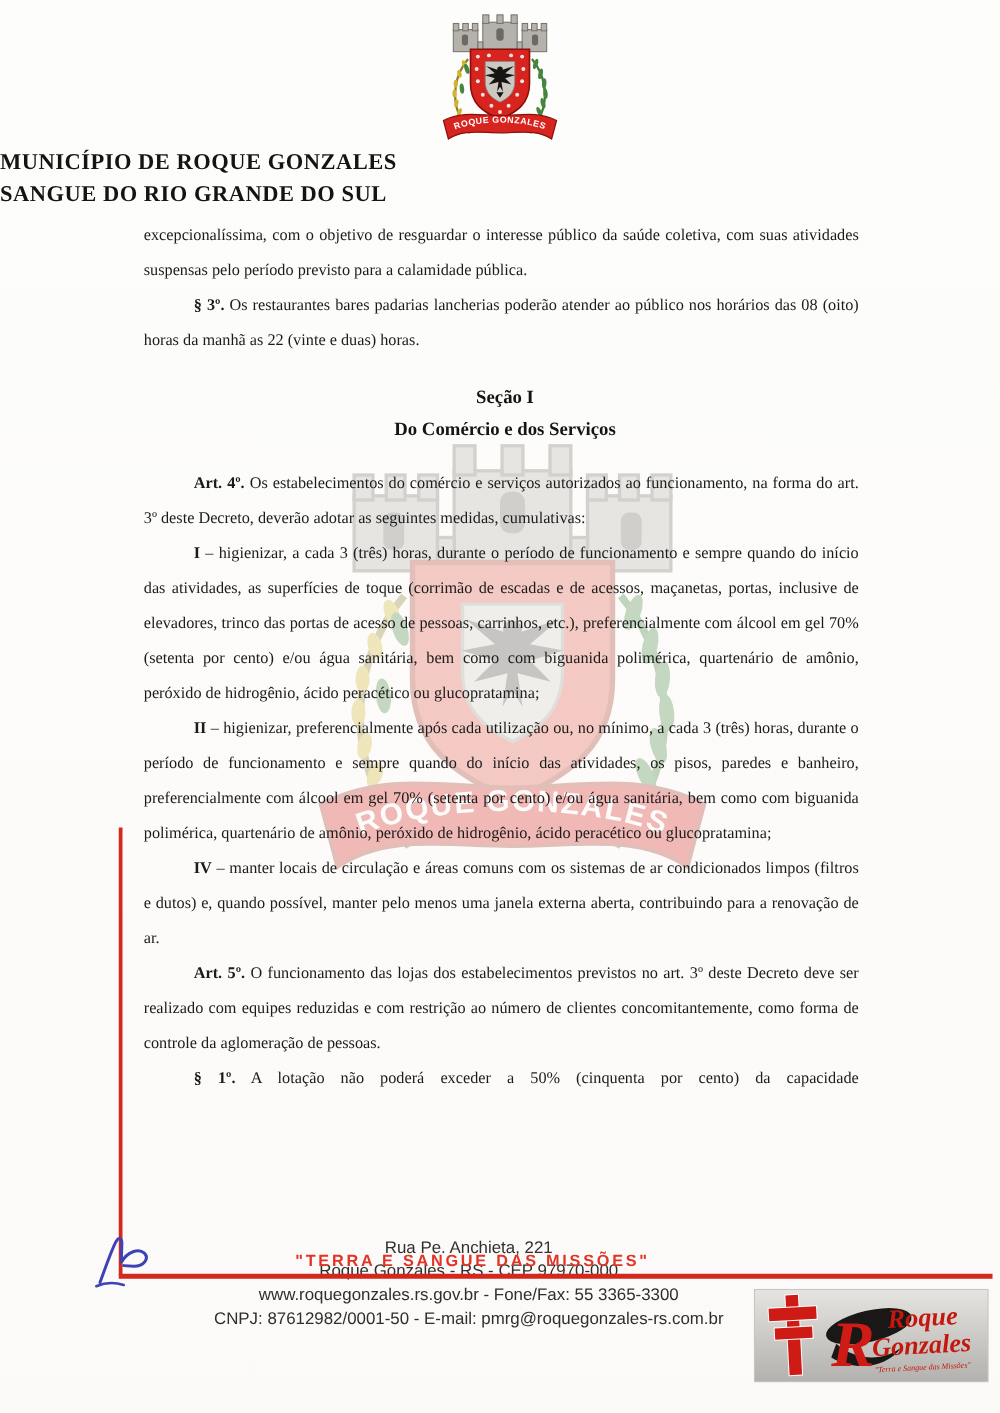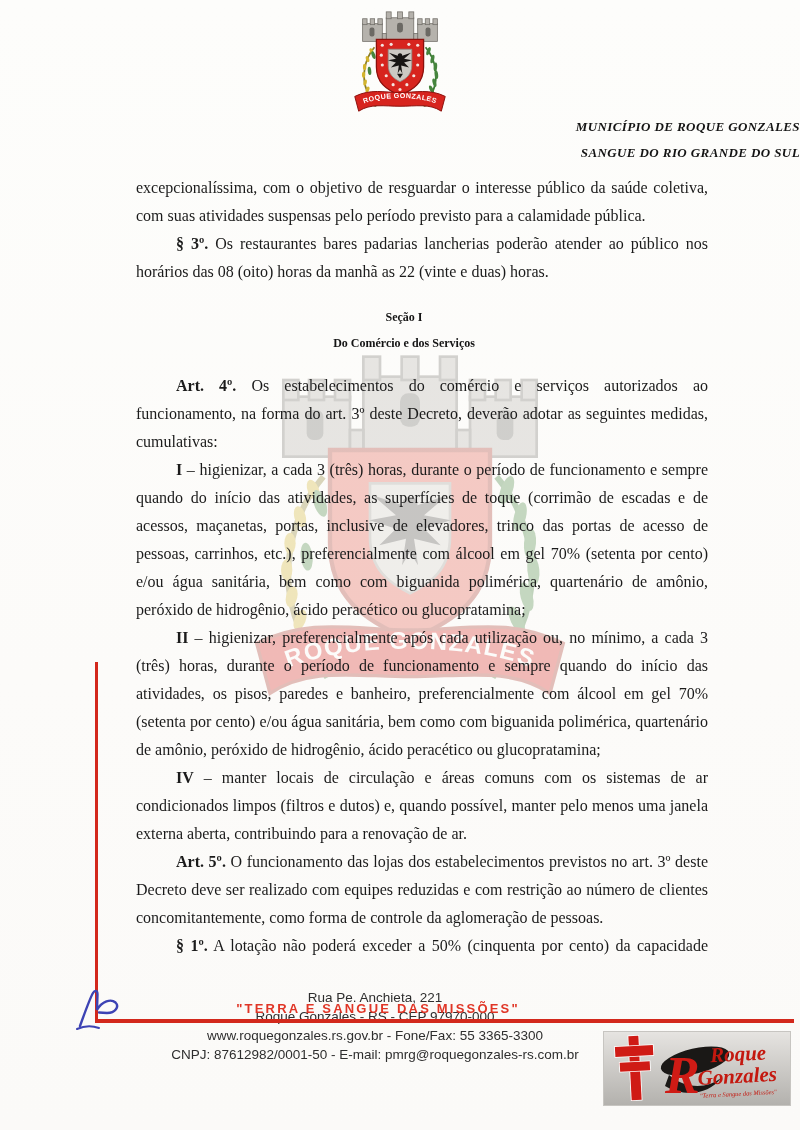--- a/index.html
+++ b/index.html
@@ -4,32 +4,32 @@
 <style>
   html,body{margin:0;padding:0;background:#ffffff;}
   .page{
     position:relative; width:800px; height:1130px; overflow:hidden;
     background:linear-gradient(180deg,#fdfdfb 0%,#fcfbf9 60%,#fbfaf8 100%);
     font-family:"Liberation Serif","DejaVu Serif",serif;
     color:#1b1b1b;
   }
   .crest-top{position:absolute; left:341px; top:4px; width:118px;}
   .watermark{position:absolute; left:210px; top:330px; width:400px; opacity:.30; pointer-events:none;}
-  .title-line{position:absolute; left:0; width:800px; text-align:right;
-    font-weight:bold; font-size:13px; letter-spacing:.4px; color:#141414;font-style:italic;}
+  .title-line{position:absolute; left:0; width:800px; text-align:left;
+    font-weight:bold; font-size:18px; letter-spacing:.4px; color:#141414;}
   .t1{top:119px;} .t2{top:145px;}
-  .body-block{position:absolute; left:136px; width:572px; font-size:16px;
+  .body-block{position:absolute; left:115px; width:572px; font-size:13px;
     line-height:28px; text-align:justify; z-index:2;}
   .blockA{top:174px;} .blockB{top:372px;}
   .body-p{margin:0; text-indent:40px;}
   .body-p.no-indent{text-indent:0;}
   .body-p b{font-weight:bold;margin-top:24px;}
   .body-p.force-justify{text-align-last:justify;}
   .sec-head{position:absolute; left:118px; width:572px; text-align:center;
-    font-weight:bold; font-size:12px; z-index:2; color:#141414;}
+    font-weight:bold; font-size:15px; z-index:2; color:#141414;}
   .sh1{top:310px;} .sh2{top:336px;}
   .red-vline{position:absolute; left:95px; top:662px; width:3px; height:358px;
     background:#d3281c; z-index:3;}
   .red-hline{position:absolute; left:95px; top:1019px; width:699px; height:4px;
     background:#d3281c; z-index:3;}
   .slogan-stamp{position:absolute; left:118px; top:1001px; width:520px; text-align:center;
     font-family:"Liberation Sans","DejaVu Sans",sans-serif; font-weight:bold;
     font-size:13px; letter-spacing:2.2px; color:#e03526; z-index:4;}
   .pen-mark{position:absolute; left:72px; top:984px; width:76px; height:50px; z-index:5;}
   .footer-address{position:absolute; left:95px; top:988px; width:560px; text-align:center;

